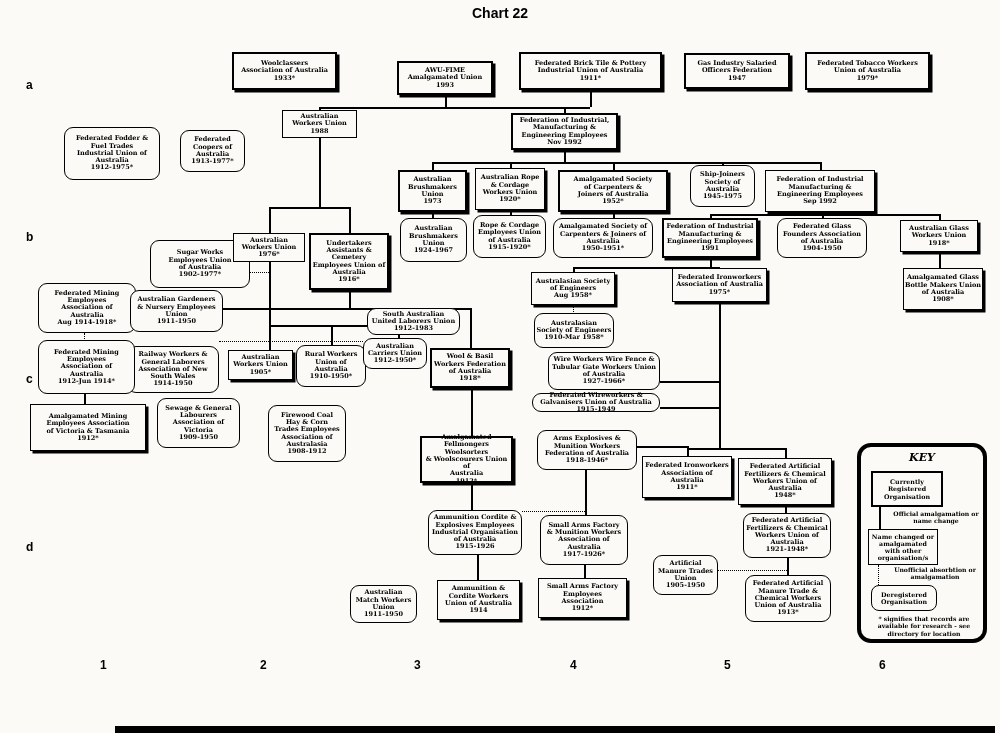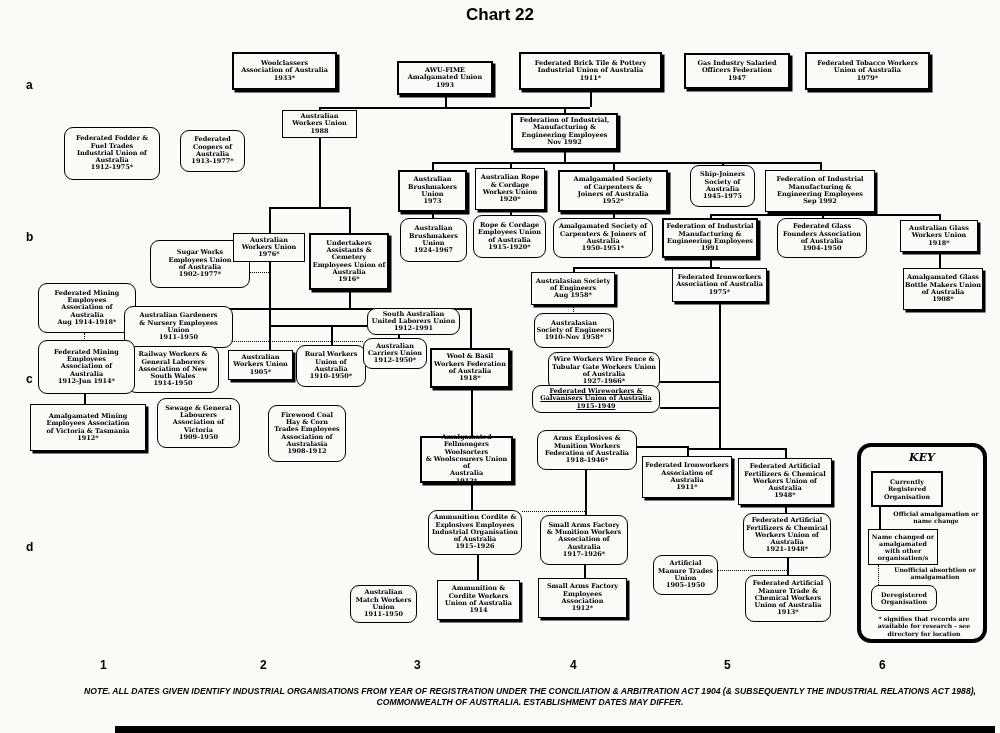--- a/index.html
+++ b/index.html
@@ -1,20 +1,20 @@
 <!DOCTYPE html>
 <html><head>
 <meta charset="utf-8">
 <style>
   html,body{margin:0;padding:0;}
   #page{position:relative;width:1000px;height:733px;background:#fbfaf6;overflow:hidden;
         font-family:"DejaVu Serif",serif;color:#000;}
   .hdr{position:absolute;left:0;top:6px;width:1000px;text-align:center;
        font-family:"Liberation Sans",sans-serif;font-weight:bold;line-height:1.1;}
-  .hdr .l1{font-size:17px;}
+  .hdr .l1{font-size:14px;}
   .hdr .l2{font-size:15px;letter-spacing:0px;}
   .ubox{position:absolute;display:flex;align-items:center;justify-content:center;
         text-align:center;background:#fbfaf6;box-sizing:border-box;z-index:3;}
   .ubox span{white-space:pre-line;font-weight:bold;font-size:6.5px;line-height:1.12;display:block;width:100%;}
   .registered{border:2.6px solid #000;}
   .changed{border:1.3px solid #000;}
   .dereg{border:1.4px solid #000;border-radius:9px;}
   .shadow{box-shadow:2.5px 2.5px 0 #000;}
   .cline{position:absolute;z-index:1;}
   .solid{background:#000;}
@@ -255,30 +255,30 @@
 Aug 1958*</span>
       </div>
       <div class="ubox changed shadow" style="left: 672px; top: 268px; width: 95px; height: 34px;">
         <span>Federated Ironworkers
 Association of Australia
 1975*</span>
       </div>
       <div class="ubox dereg" style="left: 534px; top: 313px; width: 80px; height: 35px;">
         <span>Australasian
 Society of Engineers
-1910-Nov 1958*</span>
+1910-Mar 1958*</span>
       </div>
       <div class="ubox dereg" style="left: 38px; top: 283px; width: 98px; height: 50px;">
         <span>Federated Mining
 Employees
 Association of
 Australia
 Aug 1914-1918*</span>
       </div>
-      <div class="ubox dereg" style="left: 124px; top: 290px; width: 109px; height: 42px; margin-top: 16px;">
+      <div class="ubox dereg" style="left: 130px; top: 290px; width: 93px; height: 42px;">
         <span>Australian Gardeners
 &amp; Nursery Employees
 Union
 1911-1950</span>
       </div>
       <div class="ubox dereg" style="left: 127px; top: 346px; width: 92px; height: 47px;">
         <span>Railway Workers &amp;
 General Laborers
 Association of New
 South Wales
@@ -308,21 +308,21 @@
         <span>Firewood Coal
 Hay &amp; Corn
 Trades Employees
 Association of
 Australasia
 1908-1912</span>
       </div>
       <div class="ubox dereg" style="left: 367px; top: 308px; width: 93px; height: 27px;">
         <span>South Australian
 United Laborers Union
-1912-1991</span>
+1912-1983</span>
       </div>
       <div class="ubox changed shadow" style="left: 228px; top: 350px; width: 65px; height: 30px;">
         <span>Australian
 Workers Union
 1905*</span>
       </div>
       <div class="ubox dereg" style="left: 296px; top: 345px; width: 70px; height: 42px;">
         <span>Rural Workers
 Union of
 Australia
@@ -345,21 +345,21 @@
 &amp; Woolscourers Union of
 Australia
 1912*</span>
       </div>
       <div class="ubox dereg" style="left: 548px; top: 352px; width: 112px; height: 38px;">
         <span>Wire Workers Wire Fence &amp;
 Tubular Gate Workers Union
 of Australia
 1927-1966*</span>
       </div>
-      <div class="ubox dereg" style="left: 532px; top: 385px; width: 128px; height: 28px; text-decoration: underline;">
+      <div class="ubox dereg" style="left: 532px; top: 393px; width: 128px; height: 19px;">
         <span>Federated Wireworkers &amp;
 Galvanisers Union of Australia
 1915-1949</span>
       </div>
       <div class="ubox dereg" style="left: 537px; top: 430px; width: 100px; height: 40px;">
         <span>Arms Explosives &amp;
 Munition Workers
 Federation of Australia
 1918-1946*</span>
       </div>
@@ -447,21 +447,20 @@
     </div>
     <div class="kdot"></div>
     <div class="klab klab2">Unofficial absorbtion or amalgamation</div>
     <div class="kbox kder">
       <span style="white-space: pre-line;">Deregistered
 Organisation</span>
     </div>
     <div class="kfoot">* signifies that records are available for research - see directory for location</div>
   </div>
 
-  <div class="note">NOTE. ALL DATES GIVEN IDENTIFY INDUSTRIAL ORGANISATIONS FROM YEAR OF REGISTRATION UNDER THE CONCILIATION &amp; ARBITRATION ACT 1904 (&amp; SUBSEQUENTLY THE INDUSTRIAL RELATIONS ACT 1988), COMMONWEALTH OF AUSTRALIA. ESTABLISHMENT DATES MAY DIFFER.</div>
   <div class="botbar"></div>
 <div class="rowlab" style="left: 26px; top: 78px;">a</div>
     <div class="rowlab" style="left: 26px; top: 230px;">b</div>
     <div class="rowlab" style="left: 26px; top: 372px;">c</div>
     <div class="rowlab" style="left: 26px; top: 540px;">d</div>
     <div class="collab" style="left: 100px; top: 658px;">1</div>
     <div class="collab" style="left: 260px; top: 658px;">2</div>
     <div class="collab" style="left: 414px; top: 658px;">3</div>
     <div class="collab" style="left: 570px; top: 658px;">4</div>
     <div class="collab" style="left: 724px; top: 658px;">5</div>

